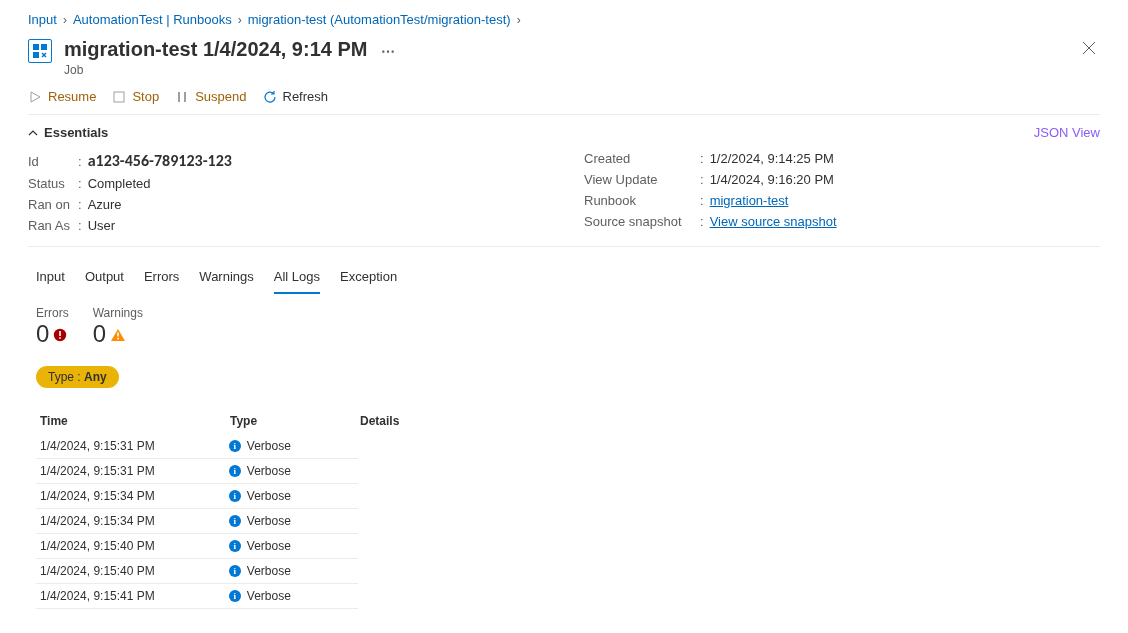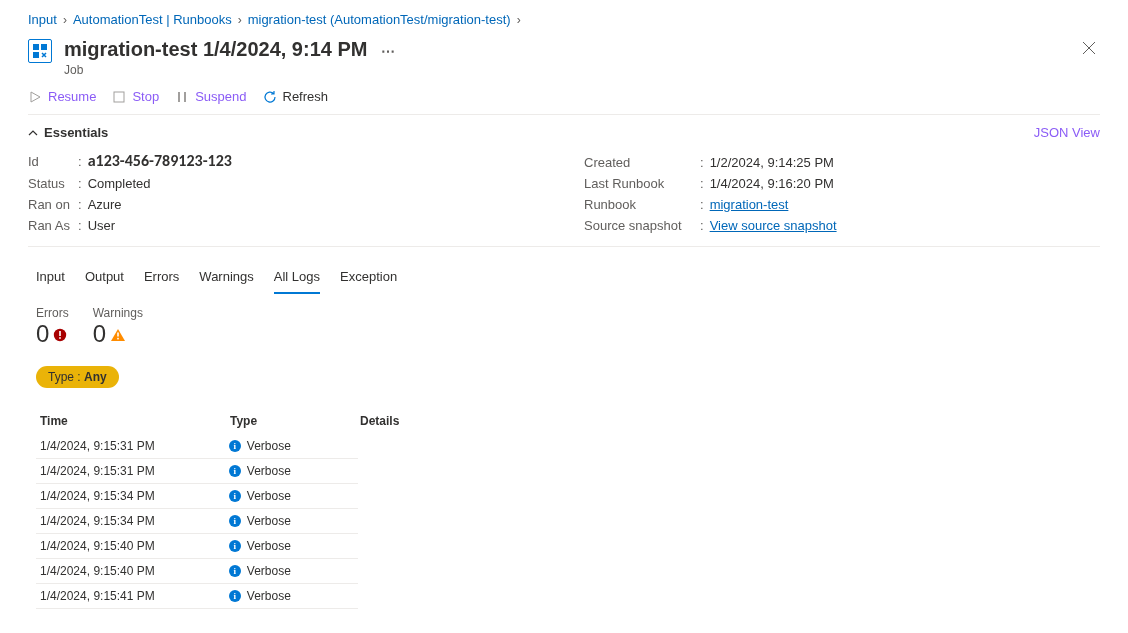--- a/index.html
+++ b/index.html
@@ -86,21 +86,21 @@
       gap: 16px;
       padding: 8px 0 10px 0;
       border-bottom: 1px solid #edebe9;
     }
     .cmd {
       display: flex;
       align-items: center;
       gap: 6px;
       font-size: 13px;
       cursor: pointer;
-      color: #8b5cf6;
+      color: #a16207;
     }
     .cmd.enabled { color: #323130; }
     .cmd svg { flex-shrink: 0; }
     .cmd-refresh { color: #0078d4; }
     .cmd-refresh svg { stroke: #0078d4; }
     
     .essentials-header {
       display: flex;
       align-items: center;
       justify-content: space-between;
@@ -117,21 +117,20 @@
     .json-view {
       color: #8b5cf6;
       font-size: 13px;
       cursor: pointer;
     }
     .essentials-body {
       display: flex;
       gap: 40px;
       padding-bottom: 10px;
       border-bottom: 1px solid #edebe9;
-      align-items: flex-end;
     }
     .essentials-col {
       flex: 1;
     }
     .ess-row {
       display: flex;
       align-items: baseline;
       padding: 3px 0;
       font-size: 13px;
       color: #323130;
@@ -370,21 +369,21 @@
         <span class="ess-val">User</span>
       </div>
     </div>
     <div class="essentials-col right">
       <div class="ess-row">
         <span class="ess-label">Created</span>
         <span class="ess-sep">:</span>
         <span class="ess-val">1/2/2024, 9:14:25 PM</span>
       </div>
       <div class="ess-row">
-        <span class="ess-label">Last Runbook</span>
+        <span class="ess-label">View Update</span>
         <span class="ess-sep">:</span>
         <span class="ess-val">1/4/2024, 9:16:20 PM</span>
       </div>
       <div class="ess-row">
         <span class="ess-label">Runbook</span>
         <span class="ess-sep">:</span>
         <a class="ess-val link">migration-test</a>
       </div>
       <div class="ess-row">
         <span class="ess-label">Source snapshot</span>

